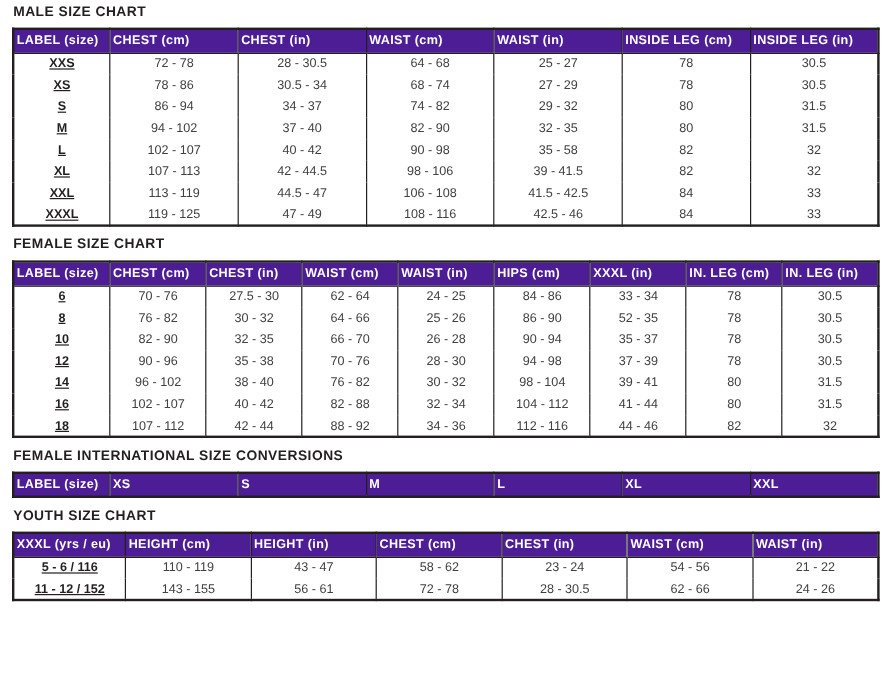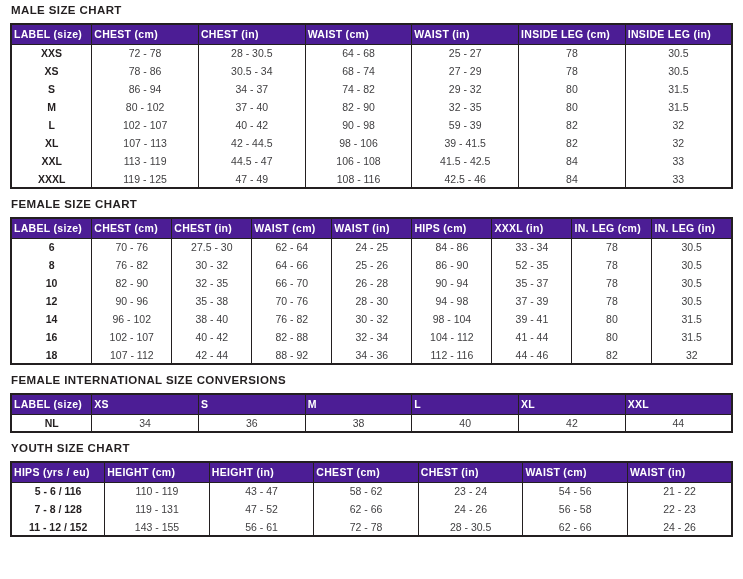--- a/index.html
+++ b/index.html
@@ -52,20 +52,21 @@
     padding: 1px 2px;
     text-align: center;
     border-left: 1.5px solid #231f20;
     white-space: nowrap;
     overflow: hidden;
   }
   table.size-table td:first-child {
     border-left: none;
     font-weight: bold;
     color: #231f20;
+    text-decoration: underline;
   }
   
   table.size-table th:first-child,
   table.size-table td:first-child { width: 11.2%; }
   .chart-section:nth-of-type(4) table.size-table th:first-child,
   .chart-section:nth-of-type(4) table.size-table td:first-child { width: 13%; }
 </style>
 </head>
 <body>
 
@@ -107,33 +108,33 @@
             <td>S</td>
             <td>86 - 94</td>
             <td>34 - 37</td>
             <td>74 - 82</td>
             <td>29 - 32</td>
             <td>80</td>
             <td>31.5</td>
           </tr>
           <tr>
             <td>M</td>
-            <td>80 - 102</td>
+            <td>94 - 102</td>
             <td>37 - 40</td>
             <td>82 - 90</td>
             <td>32 - 35</td>
             <td>80</td>
             <td>31.5</td>
           </tr>
           <tr>
             <td>L</td>
             <td>102 - 107</td>
             <td>40 - 42</td>
             <td>90 - 98</td>
-            <td>59 - 39</td>
+            <td>35 - 58</td>
             <td>82</td>
             <td>32</td>
           </tr>
           <tr>
             <td>XL</td>
             <td>107 - 113</td>
             <td>42 - 44.5</td>
             <td>98 - 106</td>
             <td>39 - 41.5</td>
             <td>82</td>
@@ -265,66 +266,48 @@
             <th>LABEL (size)</th>
             <th>XS</th>
             <th>S</th>
             <th>M</th>
             <th>L</th>
             <th>XL</th>
             <th>XXL</th>
           </tr>
         </thead>
         <tbody>
-          <tr>
-            <td>NL</td>
-            <td>34</td>
-            <td>36</td>
-            <td>38</td>
-            <td>40</td>
-            <td>42</td>
-            <td>44</td>
-          </tr>
         </tbody>
       </table>
     </section>
     <section class="chart-section">
       <h2 class="section-title">YOUTH SIZE CHART</h2>
       <table class="size-table">
         <thead>
           <tr>
-            <th>HIPS (yrs / eu)</th>
+            <th>XXXL (yrs / eu)</th>
             <th>HEIGHT (cm)</th>
             <th>HEIGHT (in)</th>
             <th>CHEST (cm)</th>
             <th>CHEST (in)</th>
             <th>WAIST (cm)</th>
             <th>WAIST (in)</th>
           </tr>
         </thead>
         <tbody>
           <tr>
             <td>5 - 6 / 116</td>
             <td>110 - 119</td>
             <td>43 - 47</td>
             <td>58 - 62</td>
             <td>23 - 24</td>
             <td>54 - 56</td>
             <td>21 - 22</td>
           </tr>
           <tr>
-            <td>7 - 8 / 128</td>
-            <td>119 - 131</td>
-            <td>47 - 52</td>
-            <td>62 - 66</td>
-            <td>24 - 26</td>
-            <td>56 - 58</td>
-            <td>22 - 23</td>
-          </tr>
-          <tr>
             <td>11 - 12 / 152</td>
             <td>143 - 155</td>
             <td>56 - 61</td>
             <td>72 - 78</td>
             <td>28 - 30.5</td>
             <td>62 - 66</td>
             <td>24 - 26</td>
           </tr>
         </tbody>
       </table>

